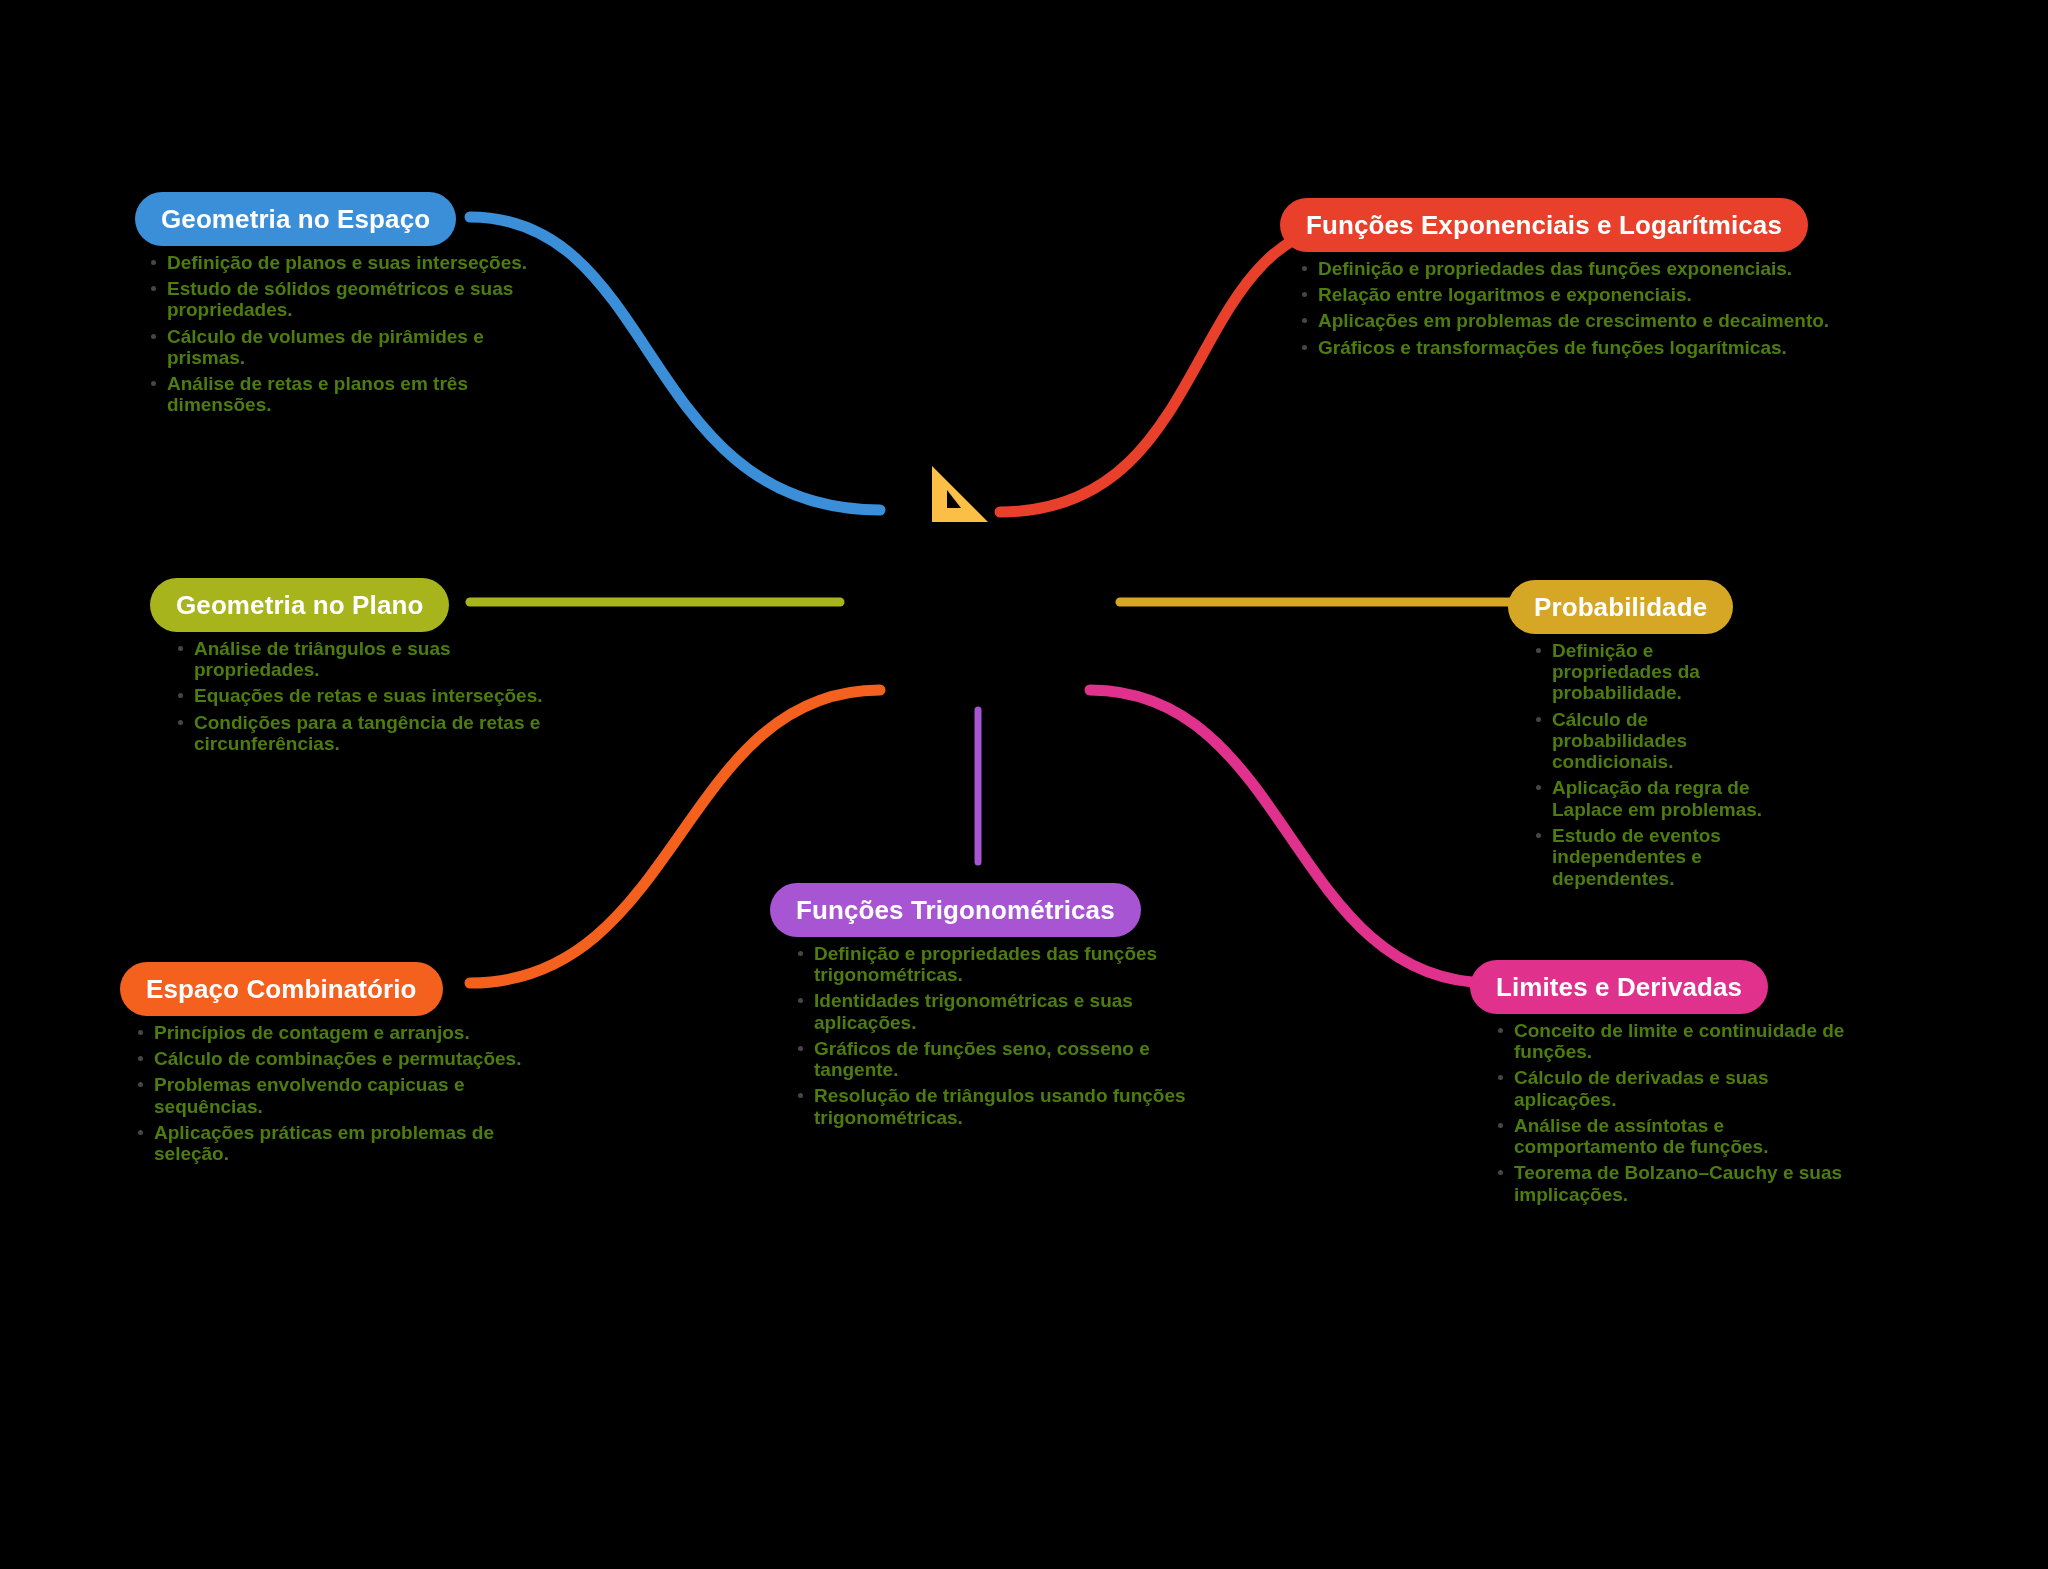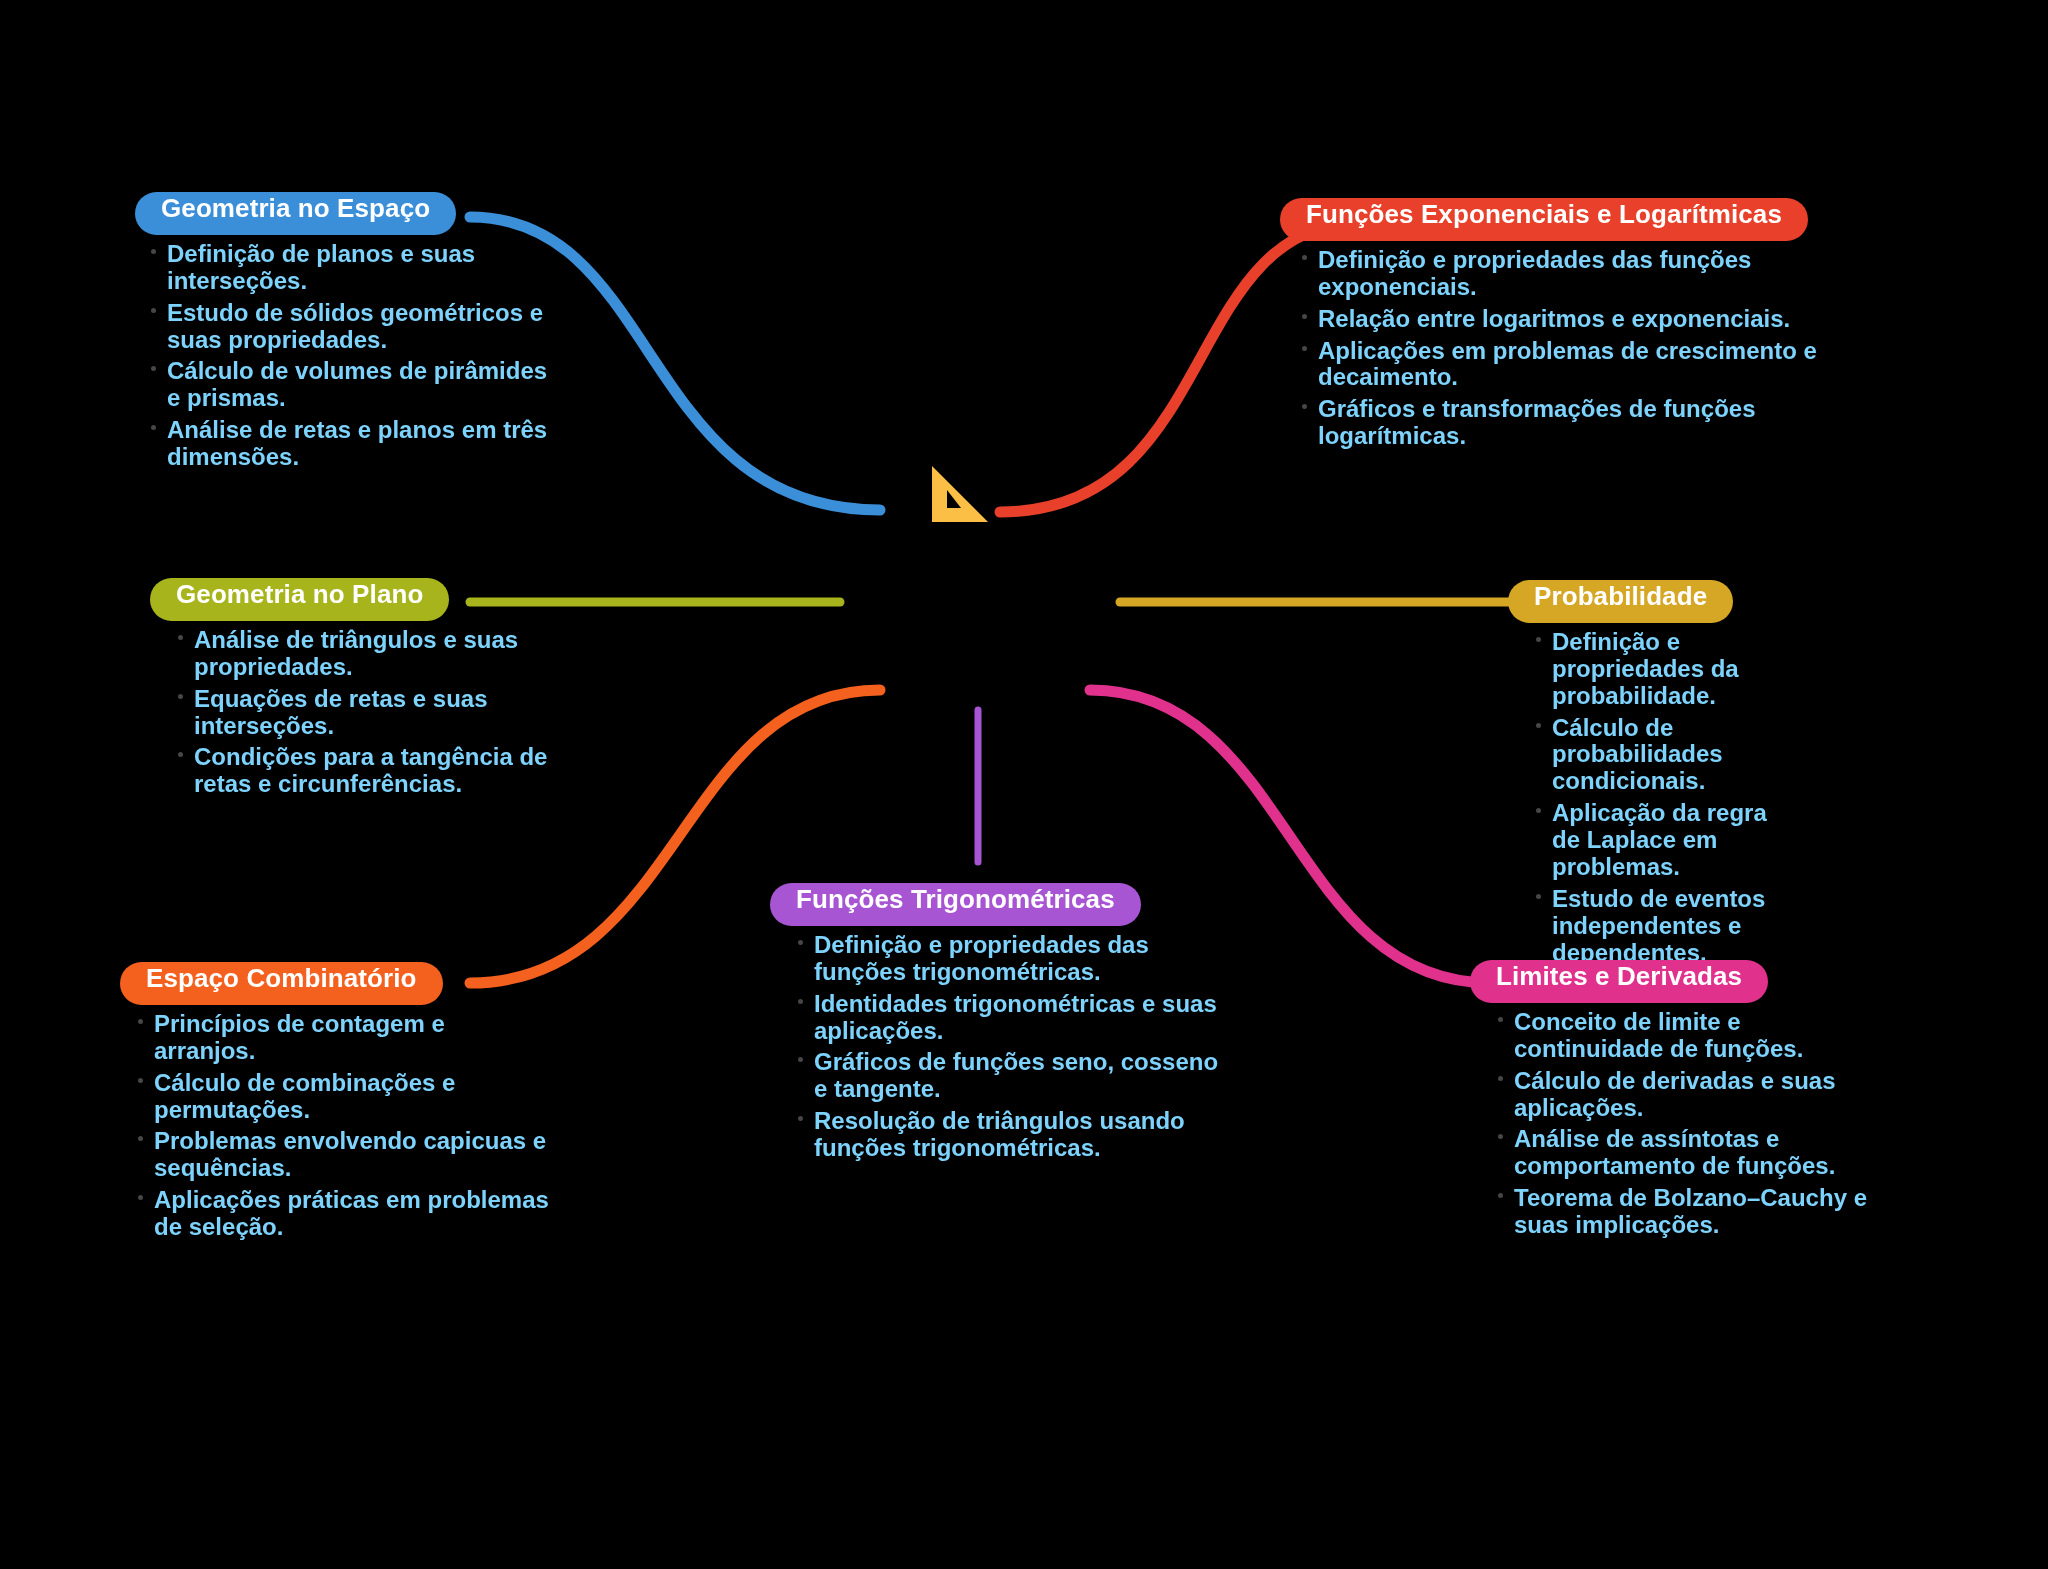--- a/index.html
+++ b/index.html
@@ -11,33 +11,33 @@
   #canvas{position:absolute;inset:0;width:2048px;height:1569px;}
   .wires{position:absolute;left:0;top:0;width:2048px;height:1569px;pointer-events:none;}
   .branch{position:absolute;}
   .pill{
     display:inline-block;
     border-radius:999px;
     color:#ffffff;
     font-weight:bold;
     font-size:26px;
     letter-spacing:.1px;
-    padding:2px 26px 11px 26px;
+    padding:13px 26px 11px 26px;
     white-space:nowrap;
     line-height:1.15;
   }
   .bullets{
     list-style:none;
     margin:6px 0 0 0;
     padding:0;
   }
   .bullets li{
     position:relative;
-    color:#7dd3fc;
-    font-size:24px;
+    color:#4d7c0f;
+    font-size:19px;
     font-weight:bold;
     line-height:1.12;
     margin-bottom:5px;
     padding-left:20px;
   }
   .bullets li:before{
     content:"";
     position:absolute;
     left:4px;top:8px;
     width:5px;height:5px;border-radius:50%;

